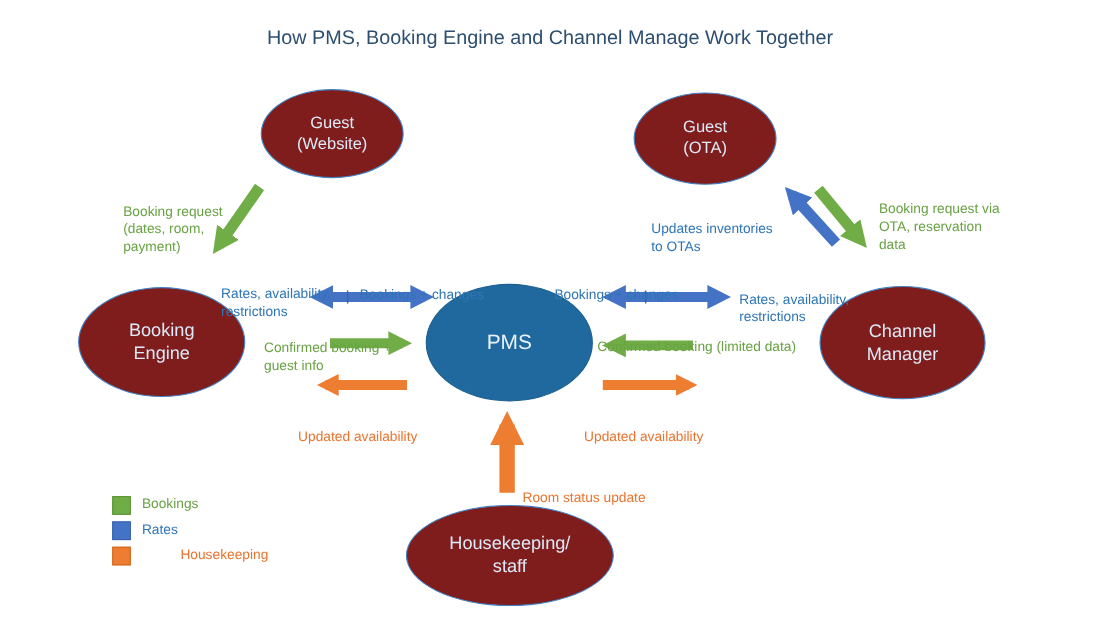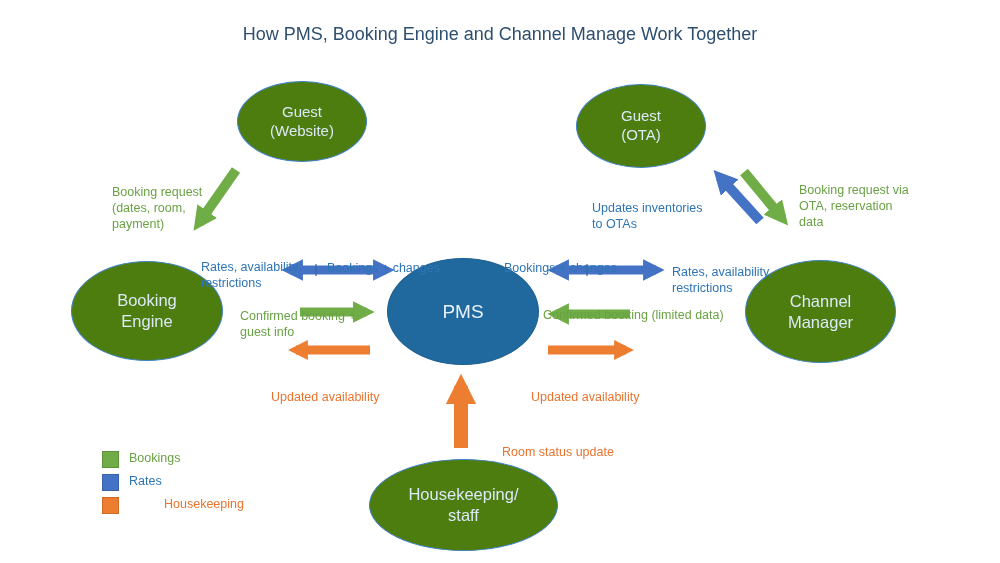--- a/index.html
+++ b/index.html
@@ -4,21 +4,21 @@
 <style>
   html,body{margin:0;padding:0;background:#fff;}
   .canvas{position:relative;width:1000px;height:563px;background:#ffffff;
           font-family:"Liberation Sans",sans-serif;overflow:hidden;}
   .title{position:absolute;left:0;top:24px;width:100%;text-align:center;
          font-size:18px;color:#2E4E6F;z-index:3;}
   .arrows{position:absolute;left:0;top:0;width:1000px;height:563px;z-index:1;}
   .node{position:absolute;border-radius:50%;display:flex;align-items:center;
         justify-content:center;text-align:center;white-space:pre-line;
         line-height:1.25;z-index:2;color:#DCE9F7;}
-  .node.light{background:#4d7c0f;border:1.5px solid #4083C5;justify-content:center;}
+  .node.light{background:#7f1d1d;border:1.5px solid #4083C5;justify-content:center;}
   .node.dark{background:#20699F;border:1.5px solid #1D5F90;color:#E9F2FB;}
   .fs15{font-size:15px;} .fs17{font-size:16.5px;} .fs19{font-size:19px;}
   .lbl{position:absolute;font-size:12.5px;line-height:1.26;white-space:pre-line;z-index:3;margin-top:19px;}
   .lbl.blue{color:#2E75B6;}
   .lbl.green{color:#69A244;}
   .lbl.orange{color:#E9742E;}
   .legend{position:absolute;left:102px;top:451px;z-index:3;}
   .legend-row{display:flex;align-items:flex-start;margin-bottom:8px;height:15px;}
   .sw{width:15px;height:15px;margin-right:10px;flex:0 0 auto;}
   .sw-green{background:#70AD47;border:1px solid #5E9339;}
@@ -121,21 +121,21 @@
 
   <div class="lbl orange" style="left:531px;top:371px;">Updated availability</div>
 
   <div class="lbl green" style="left:799px;top:164px;width:130px;">Booking request via
 OTA, reservation
 data</div>
 
   <div class="lbl blue" style="left:592px;top:182px;width:130px;">Updates inventories
 to OTAs</div>
 
-  <div class="lbl orange" style="left:502px;top:426px;">Room status update</div>
+  <div class="lbl orange" style="left:475px;top:426px;">Room status update</div>
 
   <div class="legend">
     <div class="legend-row">
       <span class="sw sw-green"></span>
       <span class="legend-label" style="color:#69A244;">Bookings</span>
     </div>
     <div class="legend-row">
       <span class="sw sw-blue"></span>
       <span class="legend-label" style="color:#2E75B6;">Rates</span>
     </div>

